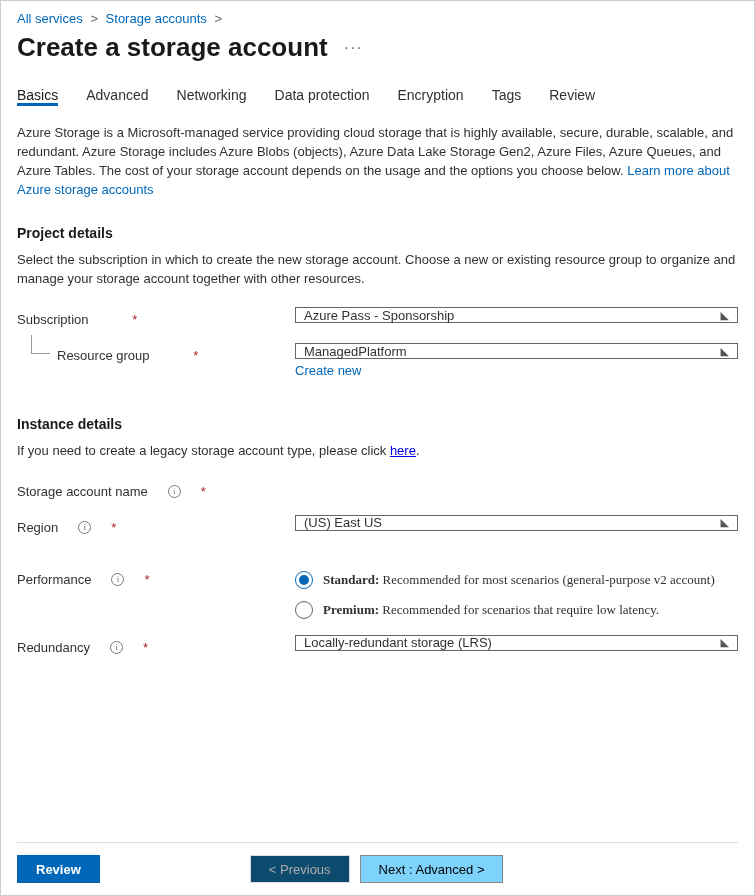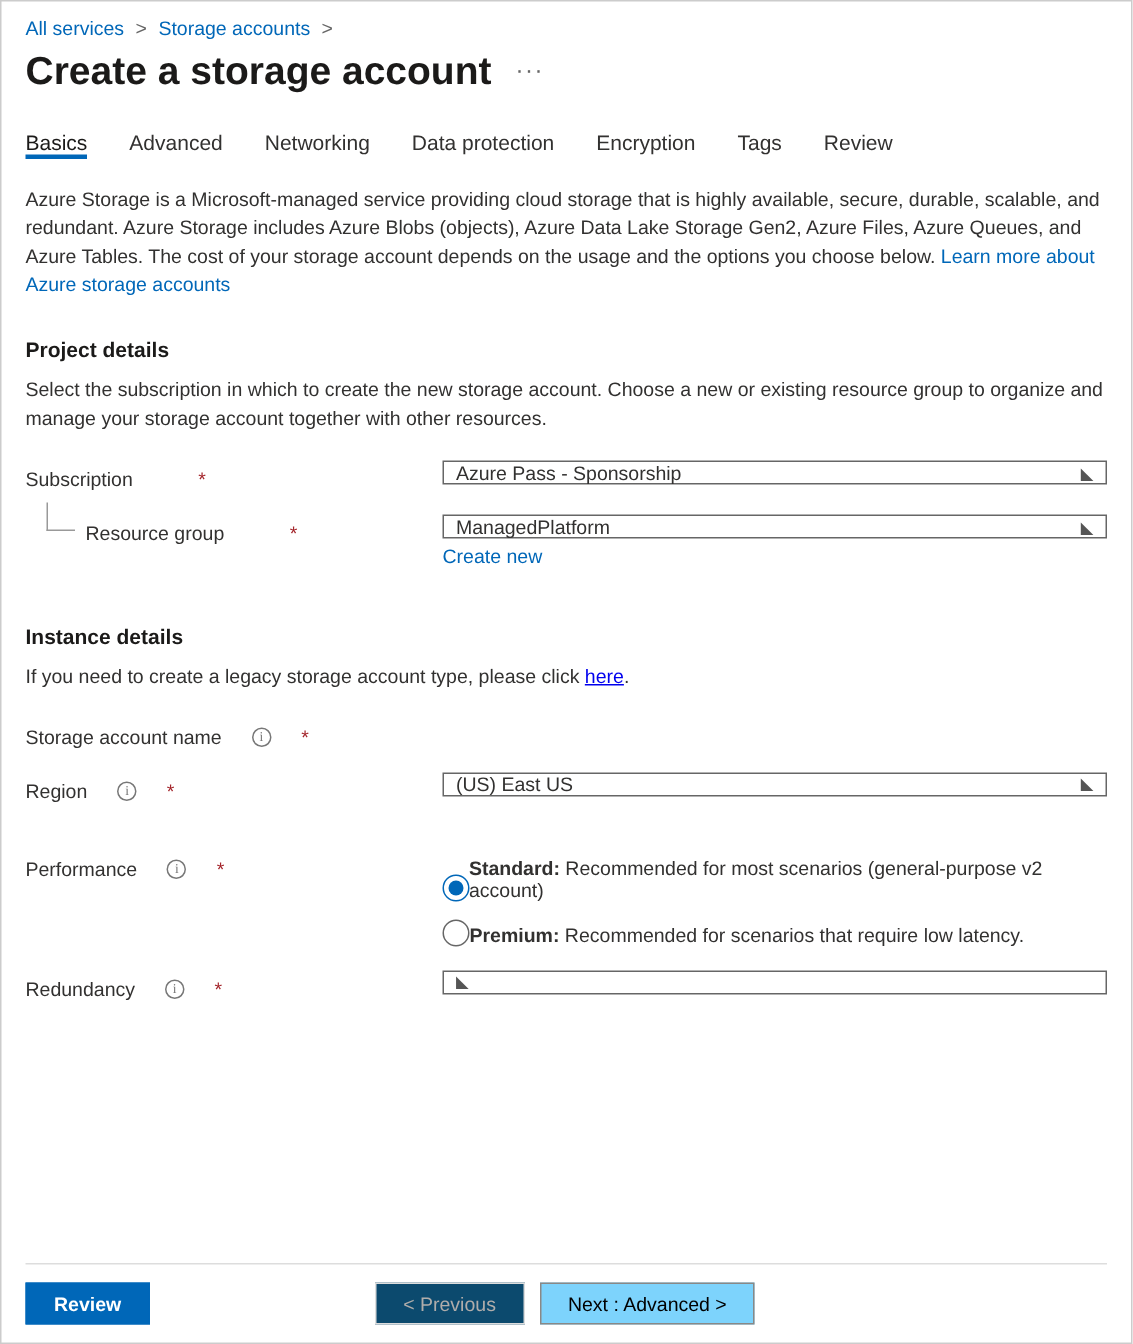--- a/index.html
+++ b/index.html
@@ -77,21 +77,21 @@
     background: #fff;
     display: flex;
     align-items: center;
     justify-content: space-between;
     cursor: pointer;
   }
   .text-input { cursor: text; }
   .chev { font-size: 11px; color: #555; }
   .link-small { color: #0067b8; text-decoration: none; font-size: 13px; display: inline-block; margin-top: 4px; }
   .radio-group { display: flex; flex-direction: column; gap: 12px; padding-top: 4px; }
-  .radio-item { display: flex; align-items: flex-end; cursor: pointer; }
+  .radio-item { display: flex; align-items: center; gap: 10px; cursor: pointer; font-family: Liberation Serif, serif; }
   .radio {
     width: 18px; height: 18px; border-radius: 50%;
     border: 1px solid #666; display: flex;
     align-items: center; justify-content: center;
     background:#fff;
   }
   .radio.selected { border: 1px solid #0067b8; }
   .radio.selected::after {
     content: ""; width: 10px; height: 10px; border-radius: 50%;
     background: #0067b8;
@@ -245,20 +245,21 @@
 </div>
 
 <div class="form-row">
   <div class="form-label">
     <span>Redundancy</span>
     <span class="info-icon">i</span>
     <span class="req">*</span>
   </div>
   <div class="form-control">
     <div class="select">
+      <span>Locally-redundant storage (LRS)</span>
       <span class="chev">◣</span>
     </div>
   </div>
 </div>
 
 <div class="footer">
   <button class="btn primary">Review</button>
   <div class="footer-spacer"></div>
   <button class="btn disabled">&lt; Previous</button>
   <button class="btn">Next : Advanced &gt;</button>

